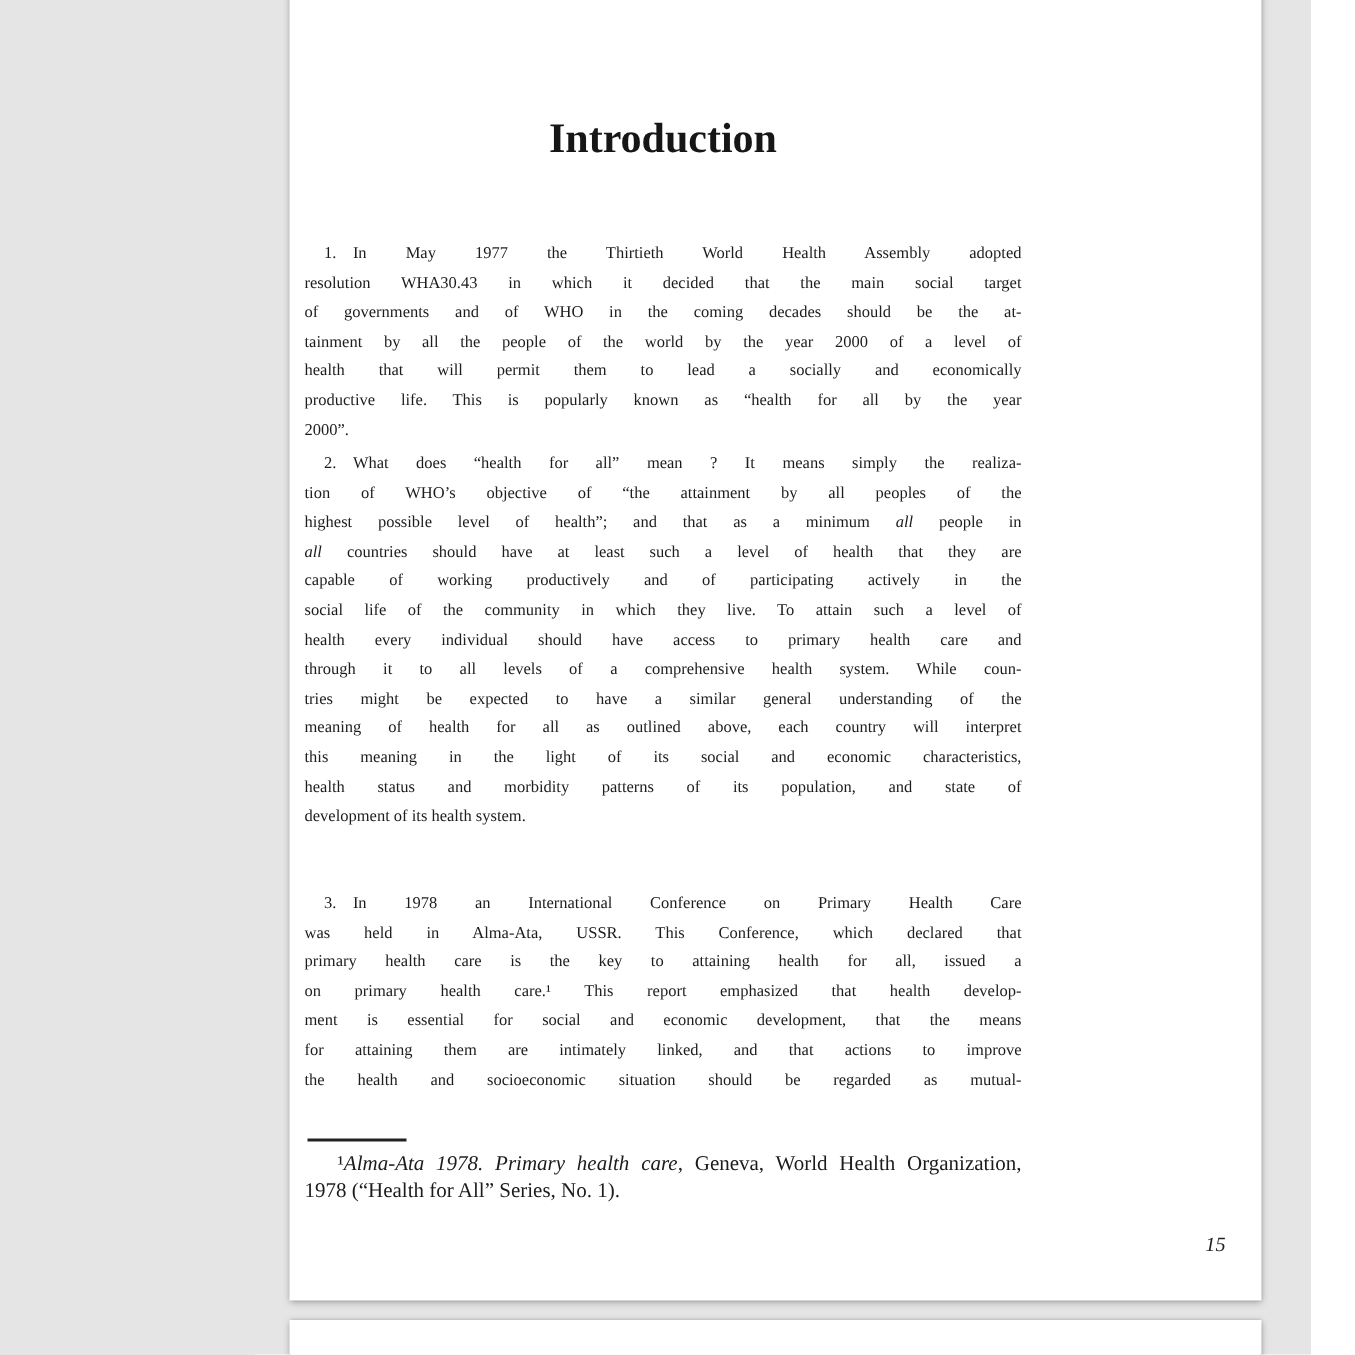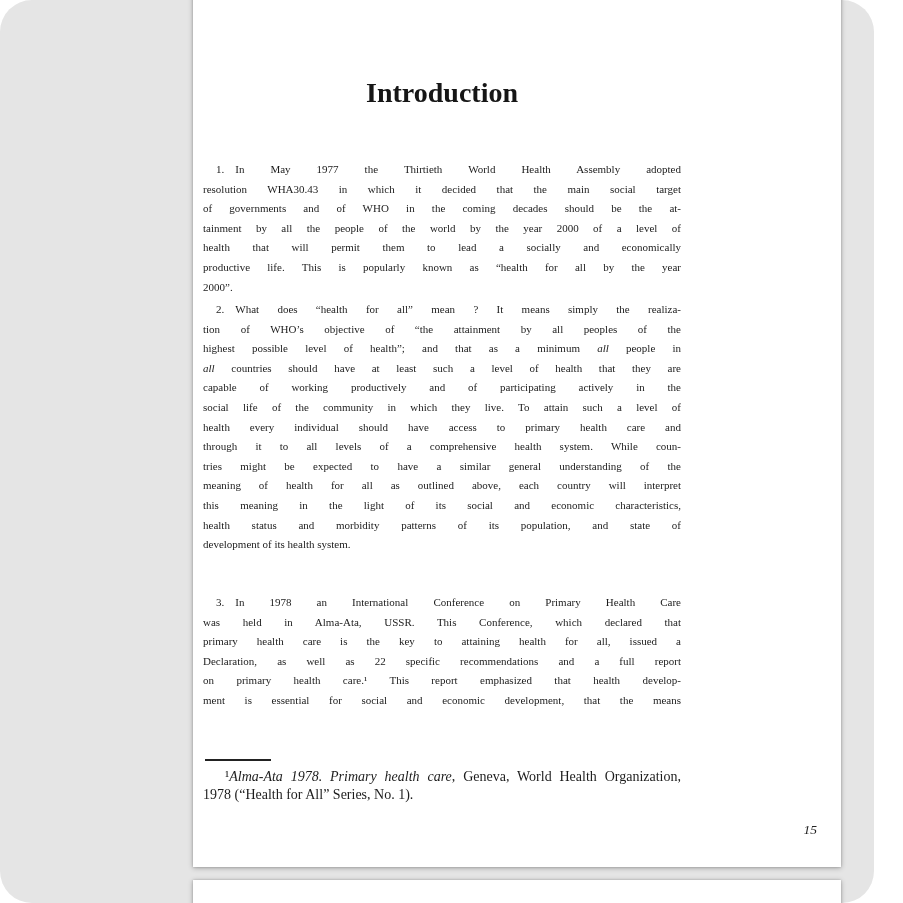--- a/index.html
+++ b/index.html
@@ -10,21 +10,20 @@
     width: 903px;
     height: 903px;
     font-family: "Liberation Serif", "DejaVu Serif", serif;
   }
   .viewport {
     position: relative;
     width: 874px;
     height: 903px;
     background: #e5e5e5;
     overflow: hidden;
-    border-radius: 32px;
   }
   .page {
     position: absolute;
     background: #ffffff;
     box-shadow: 0 1px 5px rgba(0,0,0,0.30), 0 0 2px rgba(0,0,0,0.18);
   }
   .page-1 {
     left: 193px;
     top: -33px;
     width: 648px;
@@ -130,23 +129,24 @@
         <div class="tline"><span>meaning of health for all as outlined above, each country will interpret</span></div>
         <div class="tline"><span>this meaning in the light of its social and economic characteristics,</span></div>
         <div class="tline"><span>health status and morbidity patterns of its population, and state of</span></div>
         <div class="tline tlast"><span>development of its health system.</span></div>
       </div>
 
     <div class="textblock para p3">
         <div class="tline"><span>3. In 1978 an International Conference on Primary Health Care</span></div>
         <div class="tline"><span>was held in Alma-Ata, USSR. This Conference, which declared that</span></div>
         <div class="tline"><span>primary health care is the key to attaining health for all, issued a</span></div>
-        <div class="tline"><span>Declaration, as well as 22 specific recommendations and a full report</span></div>
         <div class="tline"><span>on primary health care.¹ This report emphasized that health develop-</span></div>
         <div class="tline"><span>ment is essential for social and economic development, that the means</span></div>
+        <div class="tline"><span>for attaining them are intimately linked, and that actions to improve</span></div>
+        <div class="tline"><span>the health and socioeconomic situation should be regarded as mutual-</span></div>
       </div>
 
     <div class="fn-rule"></div>
 
     <div class="textblock footnote">
         <div class="tline"><span>¹</span><span class="it">Alma-Ata 1978. Primary health care</span><span>, Geneva, World Health Organization,</span></div>
         <div class="tline tlast"><span>1978 (“Health for All” Series, No. 1).</span></div>
       </div>
 
     <div class="pageno">15</div>

